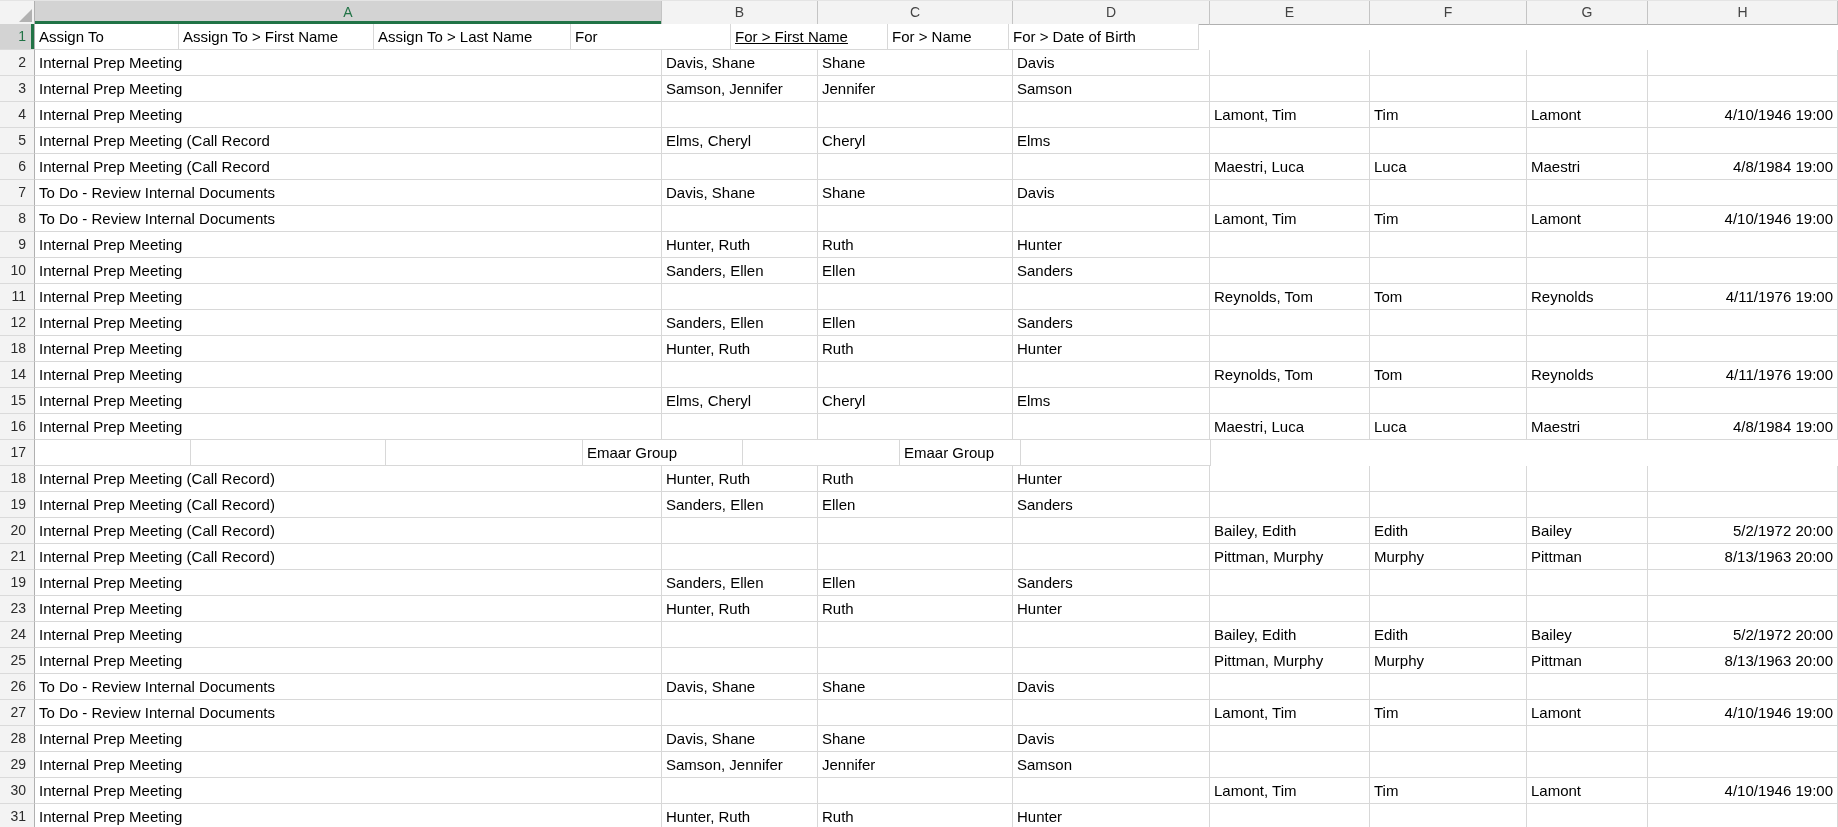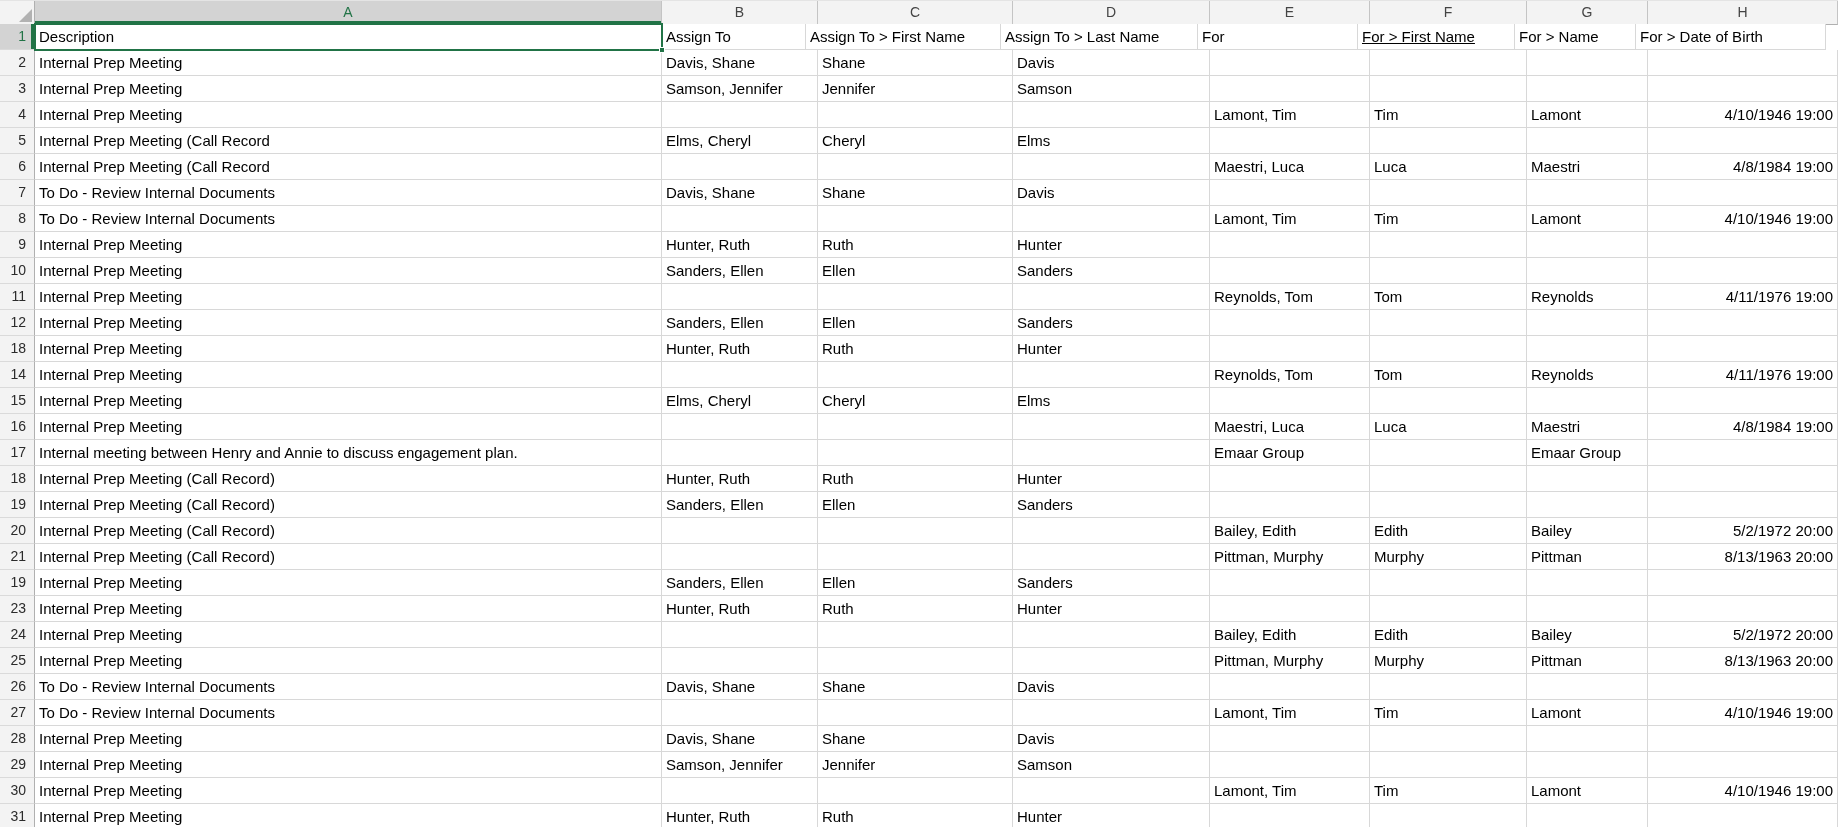--- a/index.html
+++ b/index.html
@@ -88,21 +88,20 @@
       <div class="col-letter" style="width: 197px;">D</div>
       <div class="col-letter" style="width: 160px;">E</div>
       <div class="col-letter" style="width: 157px;">F</div>
       <div class="col-letter" style="width: 121px;">G</div>
       <div class="col-letter" style="width: 190px;">H</div>
     </div>
   <div class="sheet-body">
 
   <div class="row">
         <div class="row-num sel">1</div>
-        <div class="cell selected" style="width: 627px;">Description<div class="fill-handle"></div></div>
         <div class="cell" style="width: 144px;">Assign To</div>
         <div class="cell" style="width: 195px;">Assign To &gt; First Name</div>
         <div class="cell" style="width: 197px;">Assign To &gt; Last Name</div>
         <div class="cell" style="width: 160px;">For</div>
         <div class="cell" style="width: 157px; text-decoration: underline;">For &gt; First Name</div>
         <div class="cell" style="width: 121px;">For &gt; Name</div>
         <div class="cell" style="width: 190px;">For &gt; Date of Birth</div>
       </div>
       <div class="row">
         <div class="row-num">2</div>
@@ -264,21 +263,20 @@
         <div class="cell" style="width: 156px;"></div>
         <div class="cell" style="width: 195px;"></div>
         <div class="cell" style="width: 197px;"></div>
         <div class="cell" style="width: 160px;">Maestri, Luca</div>
         <div class="cell" style="width: 157px;">Luca</div>
         <div class="cell" style="width: 121px;">Maestri</div>
         <div class="cell num" style="width: 190px;">4/8/1984 19:00</div>
       </div>
       <div class="row">
         <div class="row-num">17</div>
-        <div class="cell" style="width: 627px;">Internal meeting between Henry and Annie to discuss engagement plan.</div>
         <div class="cell" style="width: 156px;"></div>
         <div class="cell" style="width: 195px;"></div>
         <div class="cell" style="width: 197px;"></div>
         <div class="cell" style="width: 160px;">Emaar Group</div>
         <div class="cell" style="width: 157px;"></div>
         <div class="cell" style="width: 121px;">Emaar Group</div>
         <div class="cell num" style="width: 190px;"></div>
       </div>
       <div class="row">
         <div class="row-num">18</div>

